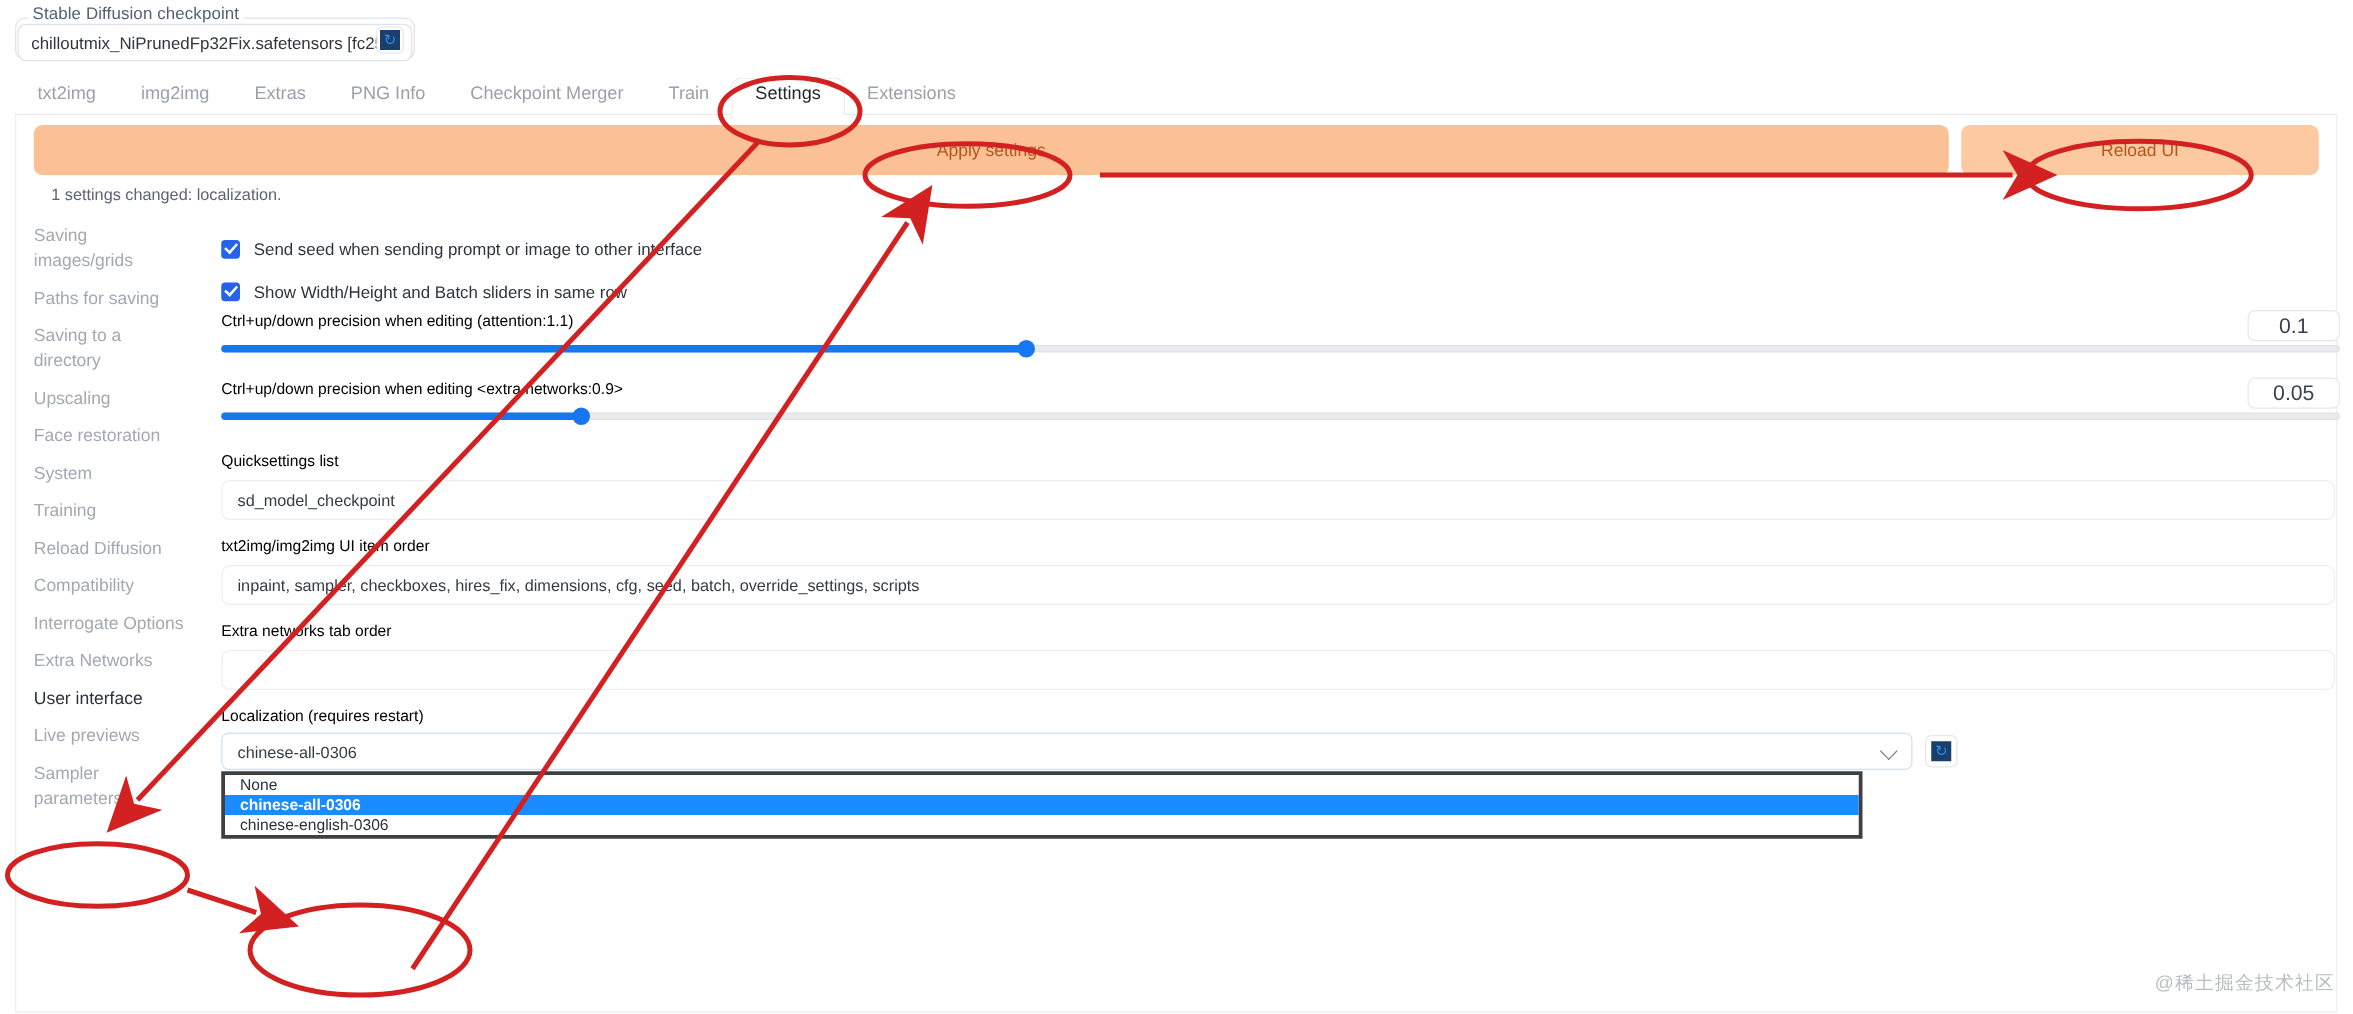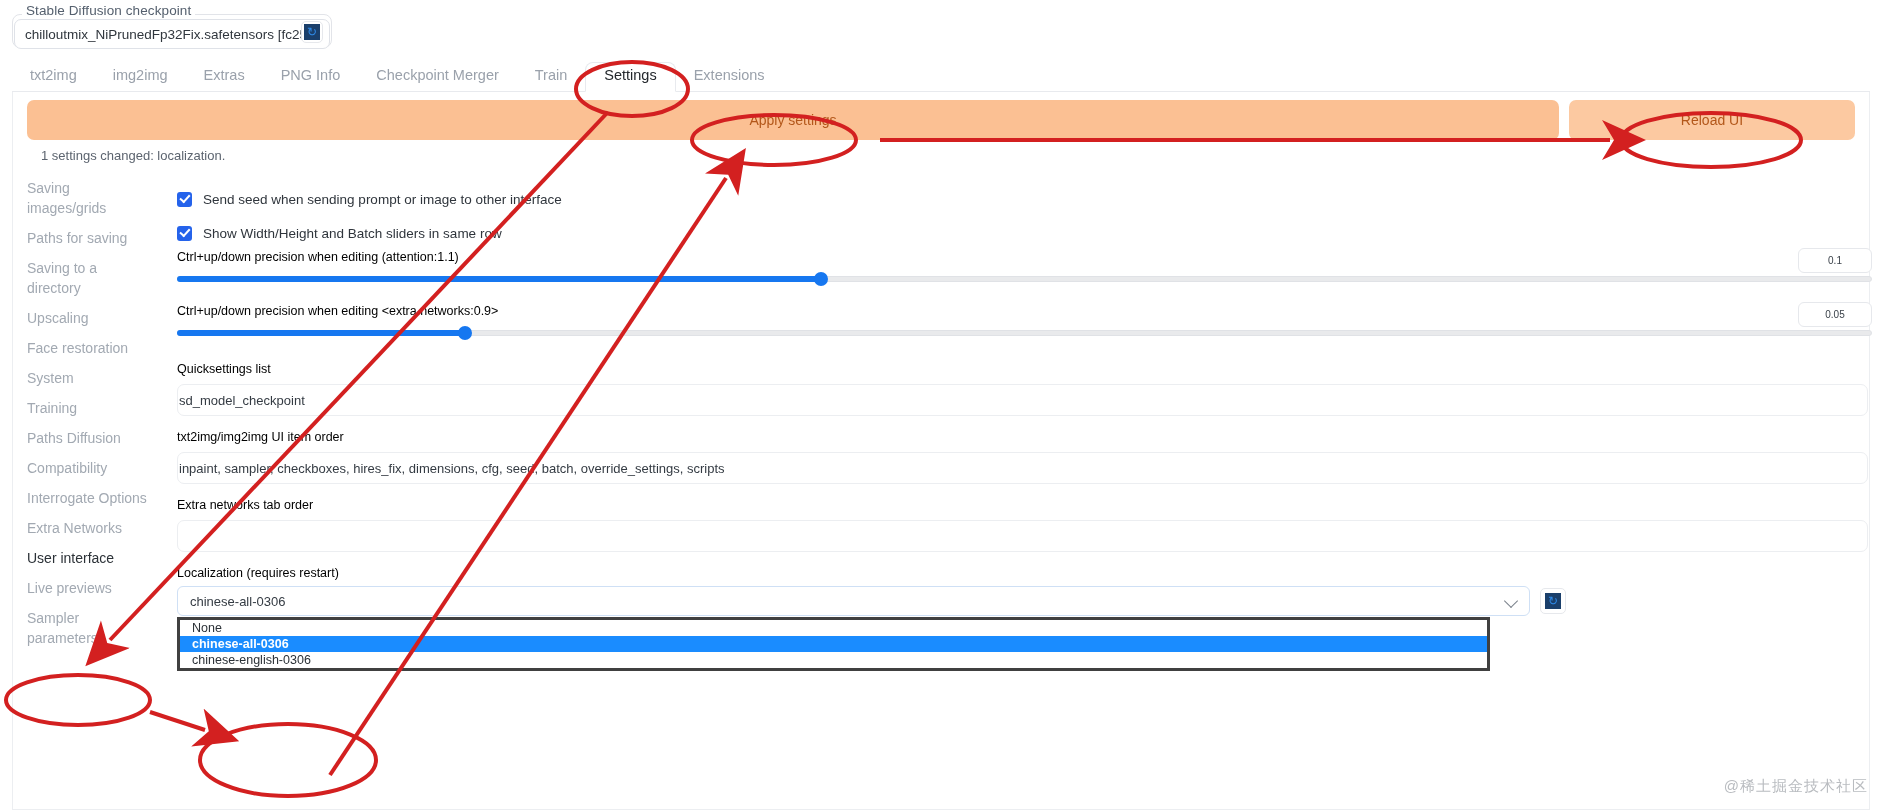--- a/index.html
+++ b/index.html
@@ -116,36 +116,36 @@
   }
   .chk-label { font-size: 13.5px; color: #2f353c; margin-left: 11px; }
 
   .field-label { font-size: 12.5px; color: #000000; margin-bottom: 8px; }
 
   .slider-row { position: relative; margin-bottom: 10px; }
   .num-box {
     position: absolute; right: 0; top: -24px;
     width: 74px; height: 25px; border: 1px solid #e6e8ec; border-radius: 6px;
     background: #fff; display: flex; align-items: center; justify-content: center;
-    font-size: 10px; color: #3a4149;
+    font-size: 17px; color: #3a4149;
   }
   .slider { position: relative; height: 14px; width: 1695px; }
   .track {
     position: absolute; left: 0; top: 4px; width: 100%; height: 6px;
     border-radius: 4px; background: #e9eaec; border: 1px solid #e0e2e6;
   }
   .fill { position: absolute; left: 0; top: 4px; height: 6px; border-radius: 4px; background: #1677f0; }
   .thumb {
     position: absolute; top: 0px; width: 14px; height: 14px; border-radius: 50%;
     background: #1677f0; margin-left: -7px;
   }
 
   .textbox {
     width: 1691px; height: 32px; border: 1px solid #eceef1; border-radius: 7px;
-    background: #fff; display: flex; align-items: center; padding: 0 1px;
+    background: #fff; display: flex; align-items: center; padding: 0 12px;
     font-size: 13px; color: #343b43; margin-bottom: 14px;
   }
 
   
   .loc-wrap { position: relative; width: 1695px; }
   .loc-row { display: flex; align-items: flex-start; gap: 10px; }
   .loc-select {
     width: 1353px; height: 30px; border: 1px solid #cfe0f5; border-radius: 6px;
     background: #fff; display: flex; align-items: center; padding: 0 10px 0 12px;
     font-size: 13px; color: #343b43;
@@ -208,21 +208,21 @@
     <div class="status-text">1 settings changed: localization.</div>
 
     <div class="sidebar">
       <div class="side-item">Saving images/grids</div>
       <div class="side-item">Paths for saving</div>
       <div class="side-item">Saving to a directory</div>
       <div class="side-item">Upscaling</div>
       <div class="side-item">Face restoration</div>
       <div class="side-item">System</div>
       <div class="side-item">Training</div>
-      <div class="side-item">Paths Diffusion</div>
+      <div class="side-item">Reload Diffusion</div>
       <div class="side-item">Compatibility</div>
       <div class="side-item">Interrogate Options</div>
       <div class="side-item">Extra Networks</div>
       <div class="side-item active">User interface</div>
       <div class="side-item">Live previews</div>
       <div class="side-item">Sampler parameters</div>
     </div>
 
     <div class="content">
 

